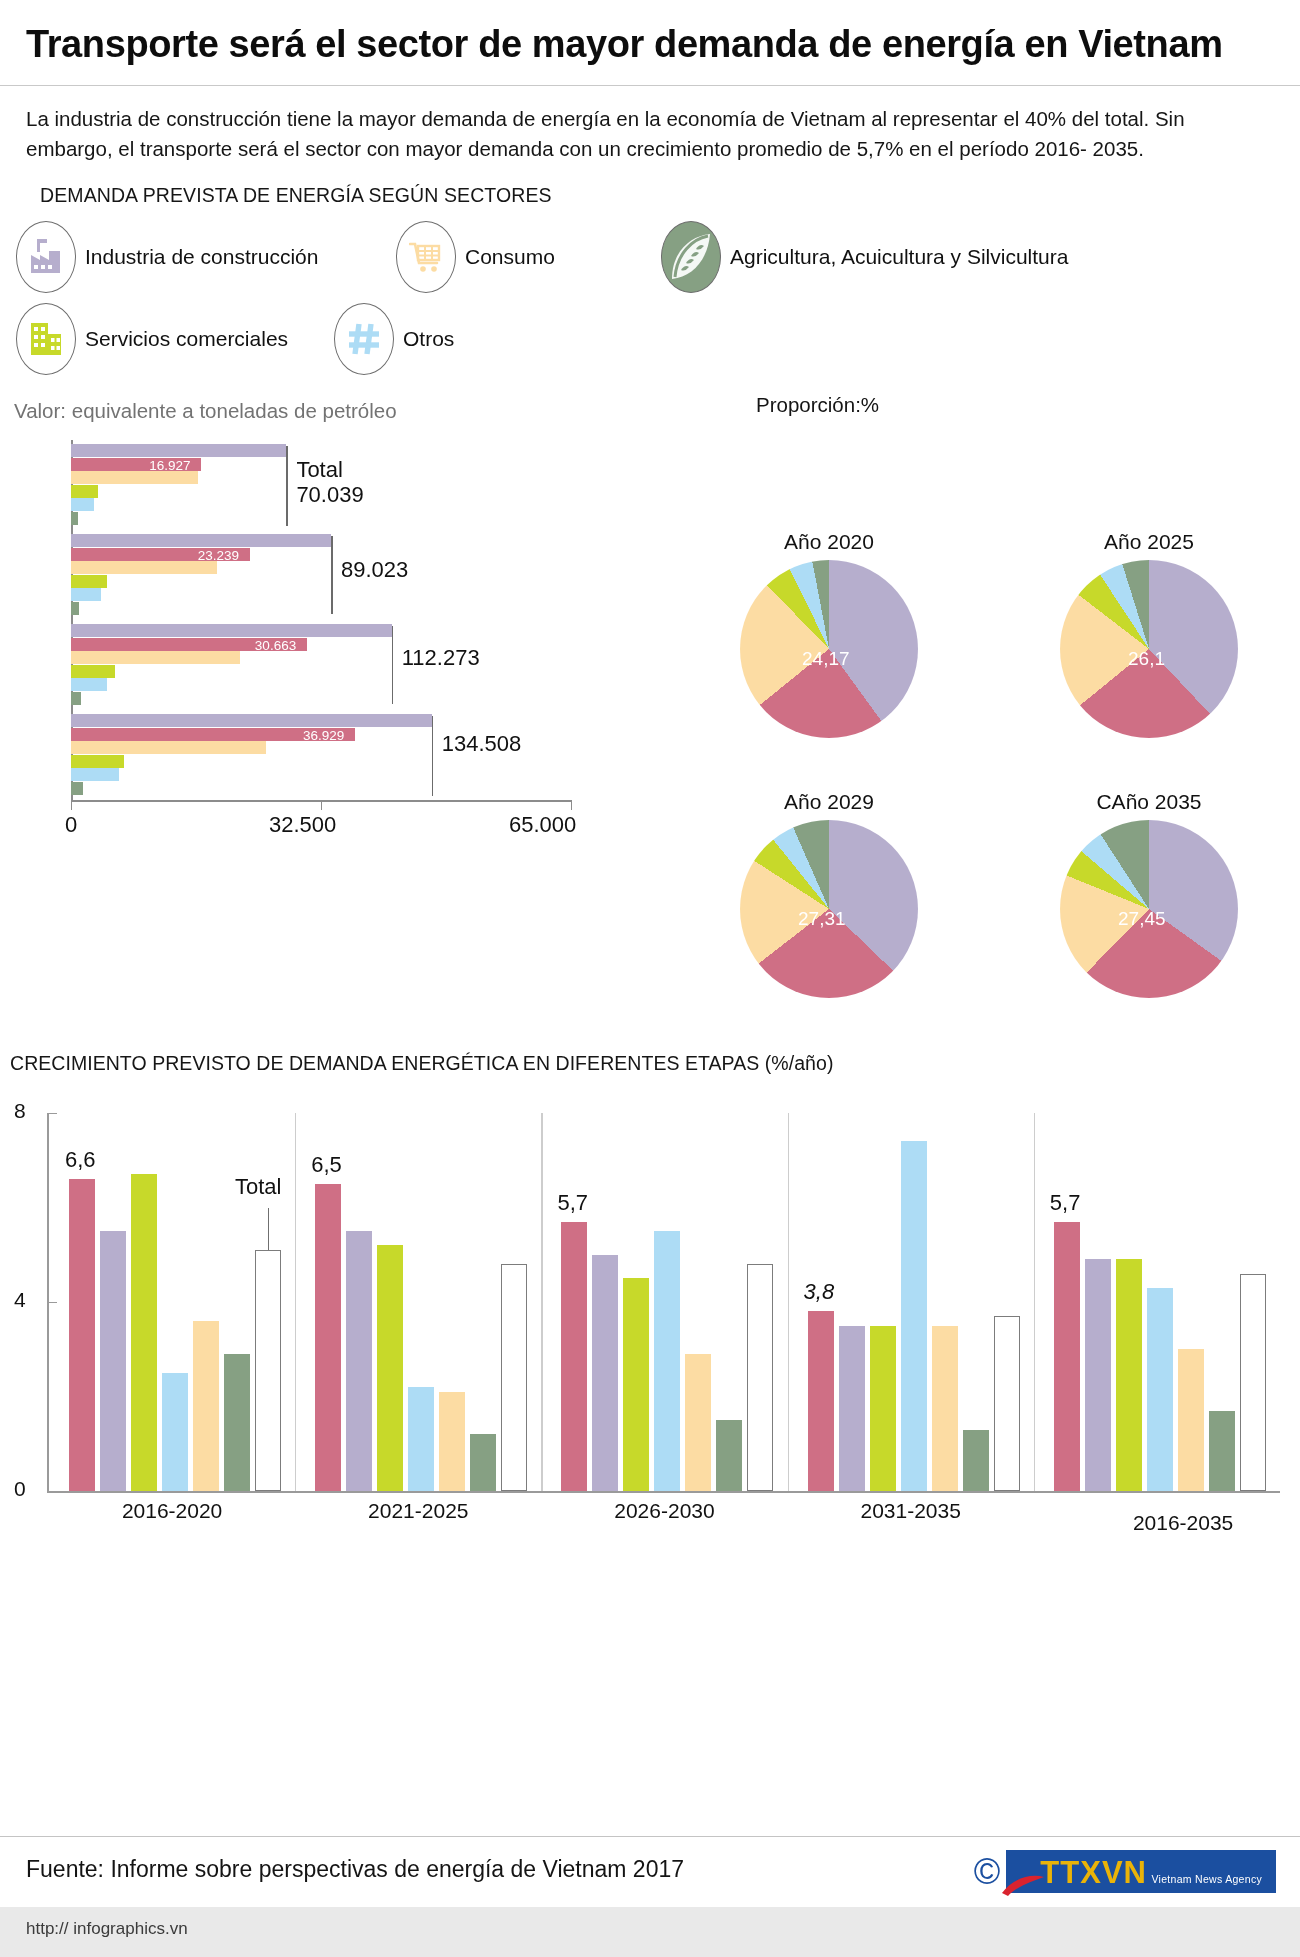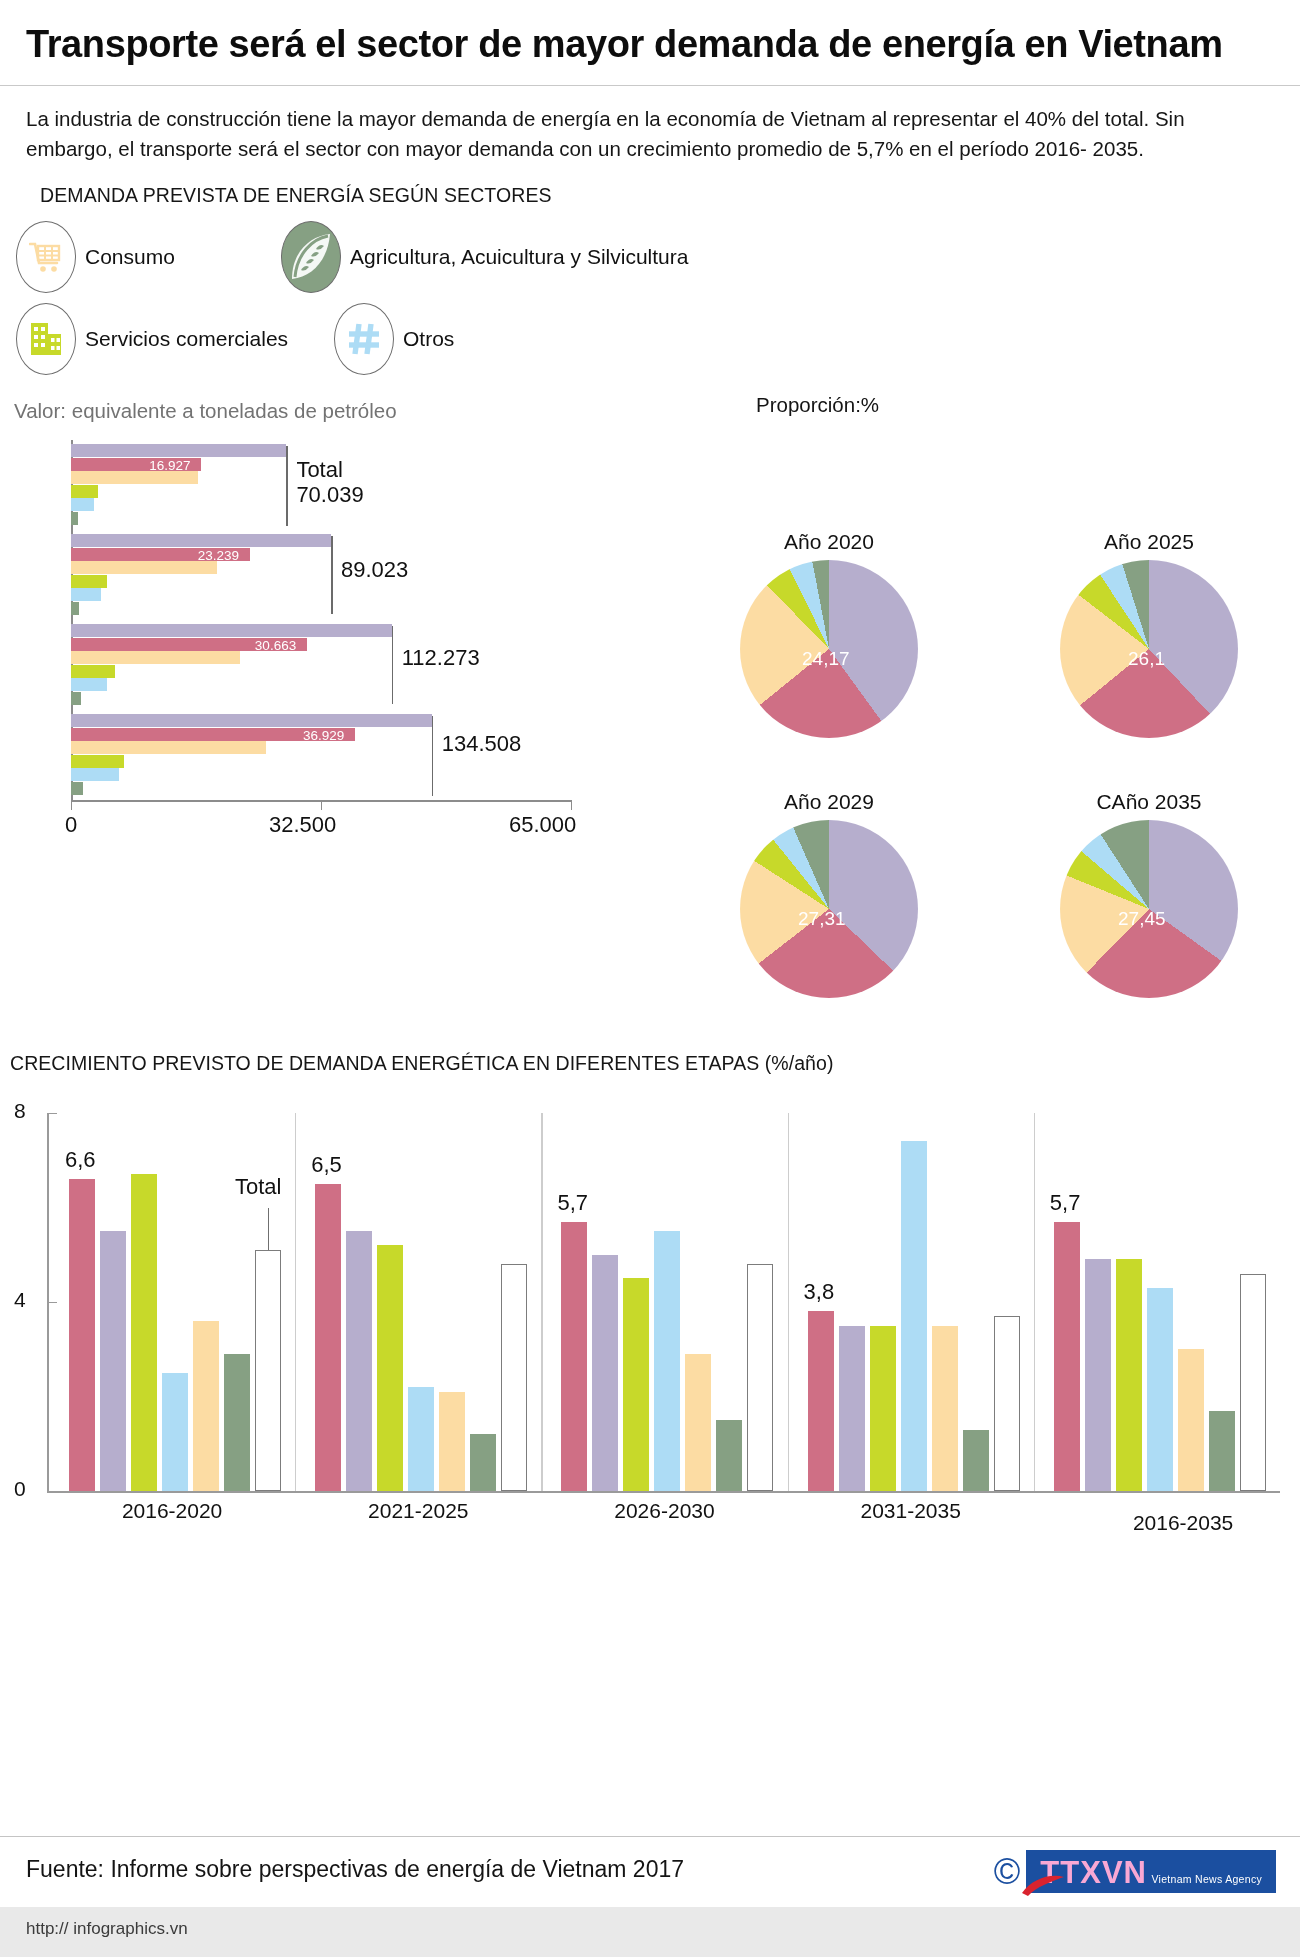--- a/index.html
+++ b/index.html
@@ -202,42 +202,55 @@
     position: absolute; right: 24px; top: 1850px;
     display: flex; align-items: center;
   }
   #copyright-glyph {
     font-size: 36px; color: #1b4fa0; margin-right: 6px; line-height: 1;
   }
   #logo-box {
     background: #1b4fa0; padding: 7px 14px 5px 14px; position: relative;
   }
   #logo-main {
-    font-size: 31px; font-weight: 700; color: #f9a8d4;
-    letter-spacing: 1px; line-height: 1;
+    font-size: 31px; font-weight: 700; color: #eab308;
+    letter-spacing: 1px; line-height: 1; margin-left: 20px;
   }
   #logo-sub {
     font-size: 10.5px; color: #ffffff; text-align: center;
     letter-spacing: .3px; margin-top: 3px;
   }
   #logo-swoosh {
     position: absolute; left: -6px; bottom: -4px;
     width: 46px; height: 26px;
   }
 </style>
 </head>
 <body>
 
 <h1 id="header-title">Transporte será el sector de mayor demanda de energía en Vietnam</h1>
 <div id="header-rule"></div>
 <p id="intro-paragraph">La industria de construcción tiene la mayor demanda de energía en la economía de Vietnam al representar el 40% del total. Sin embargo,  el transporte será el sector con mayor demanda con un crecimiento promedio de 5,7% en el período 2016- 2035.</p>
 <div id="section-label-sectors">DEMANDA PREVISTA DE ENERGÍA SEGÚN SECTORES</div>
 
 <div class="legend-row" id="legend-row-1">
 
+  <div class="legend-item" style="width:380px;">
+    <span class="legend-badge">
+      <svg width="34" height="36" viewBox="0 0 34 36" aria-hidden="true">
+        <rect x="8" y="0" width="3" height="13" fill="#b6aecd"></rect>
+        <rect x="8" y="0" width="10" height="4" fill="#b6aecd"></rect>
+        <path d="M2 34 L2 16 L11 21 L11 16 L20 21 L20 12 L31 12 L31 34 Z" fill="#b6aecd"></path>
+        <rect x="5" y="26" width="4" height="4" fill="#ffffff"></rect>
+        <rect x="12" y="26" width="4" height="4" fill="#ffffff"></rect>
+        <rect x="19" y="26" width="4" height="4" fill="#ffffff"></rect>
+      </svg>
+    </span>
+    <span class="legend-label">Industria de construcción</span>
+  </div>
 
   <div class="legend-item" style="width:265px;">
     <span class="legend-badge">
       <svg width="34" height="34" viewBox="0 0 34 34" aria-hidden="true">
         <path d="M1 4 H6 L10 23 H28" stroke="#fcdca3" stroke-width="2.6" fill="none" stroke-linecap="round"></path>
         <rect x="9" y="6" width="21" height="14" fill="none" stroke="#fcdca3" stroke-width="2.4"></rect>
         <line x1="16" y1="6" x2="16" y2="20" stroke="#fcdca3" stroke-width="2"></line>
         <line x1="23" y1="6" x2="23" y2="20" stroke="#fcdca3" stroke-width="2"></line>
         <line x1="9" y1="11" x2="30" y2="11" stroke="#fcdca3" stroke-width="2"></line>
         <line x1="9" y1="15.5" x2="30" y2="15.5" stroke="#fcdca3" stroke-width="2"></line>
@@ -448,21 +461,21 @@
       <div class="g-grouplabel" style="left: 1060px; width: 246.2px; margin-top: 12px;">2016-2035</div>
     </div>
   <div id="g-total-leader" style="left: 268px; top: 113.025px; height: 42px;"></div>
   <div id="g-total-label" style="left: 235px; top: 79.025px;">Total</div>
 <div class="g-peak-label" style="left: 65px; top: 52.15px;">6,6</div>
     <div class="g-group-sep" style="left: 295.2px;"></div>
     <div class="g-peak-label" style="left: 311.2px; top: 56.875px;">6,5</div>
     <div class="g-group-sep" style="left: 541.4px;"></div>
     <div class="g-peak-label" style="left: 557.4px; top: 94.675px;">5,7</div>
     <div class="g-group-sep" style="left: 787.6px;"></div>
-    <div class="g-peak-label" style="left: 803.6px; top: 184.45px;">3,8</div>
+    <div class="g-peak-label" style="left: 803.6px; top: 184.45px; font-style: italic;">3,8</div>
     <div class="g-group-sep" style="left: 1033.8px;"></div>
     <div class="g-peak-label" style="left: 1049.8px; top: 94.675px;">5,7</div>
   </div>
 
 <div id="footer-rule"></div>
 <div id="source-text">Fuente: Informe sobre perspectivas de energía de Vietnam 2017</div>
 <div id="logo-wrap">
   <span id="copyright-glyph">©</span>
   <span id="logo-box">
     <svg id="logo-swoosh" viewBox="0 0 46 26" aria-hidden="true">

